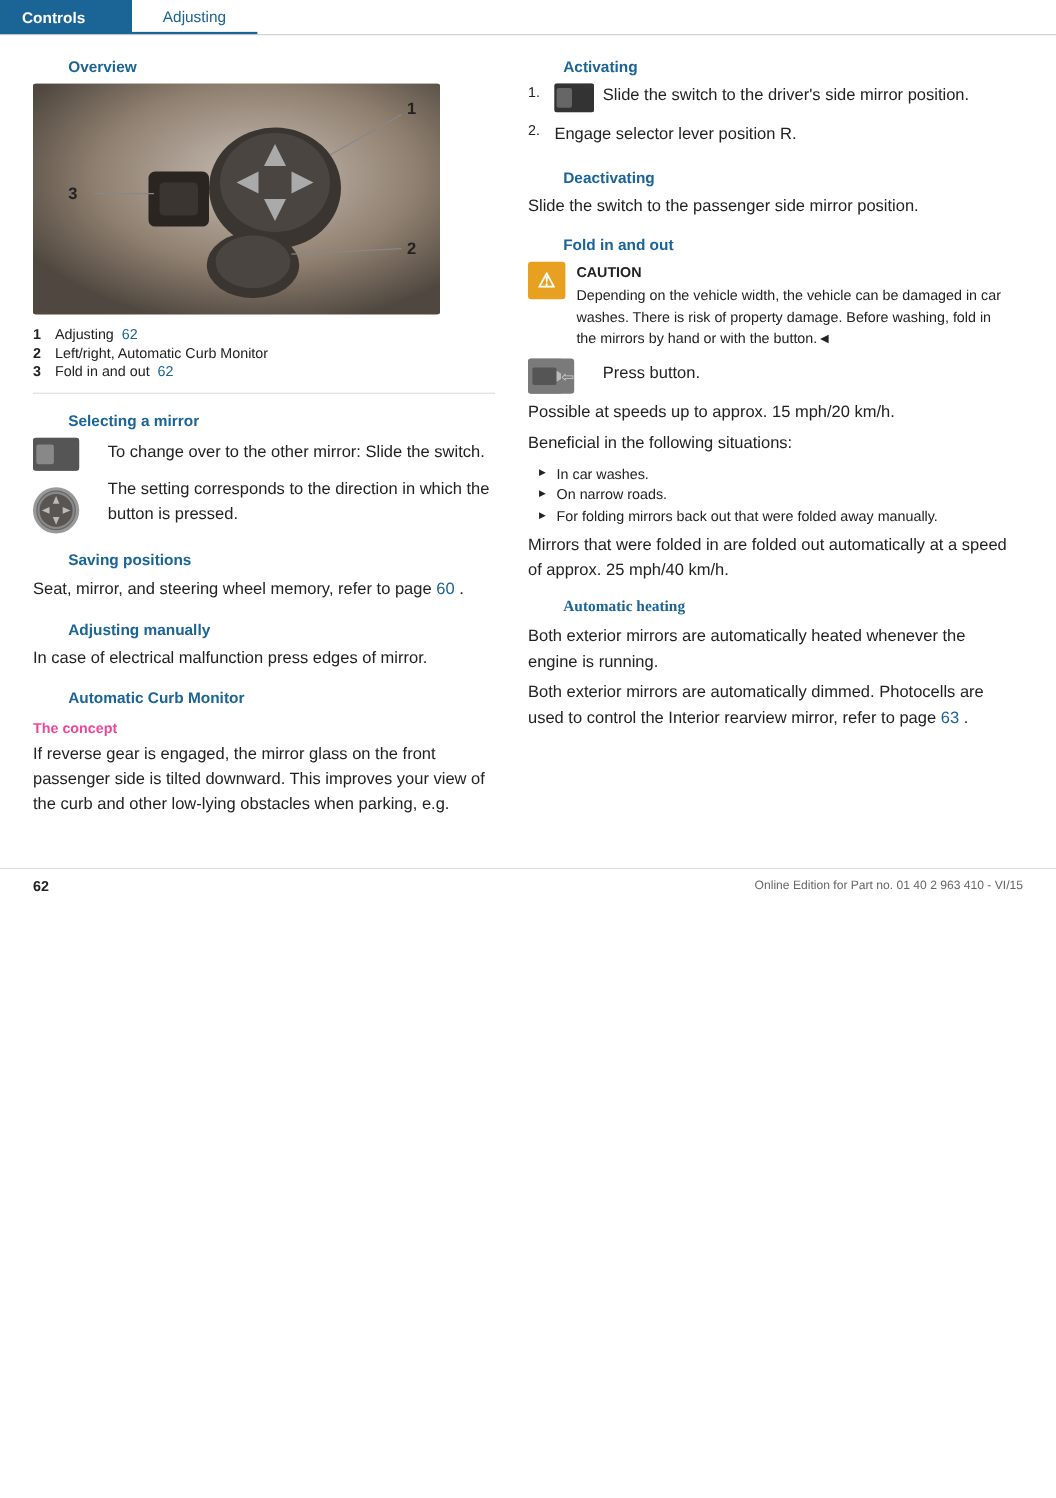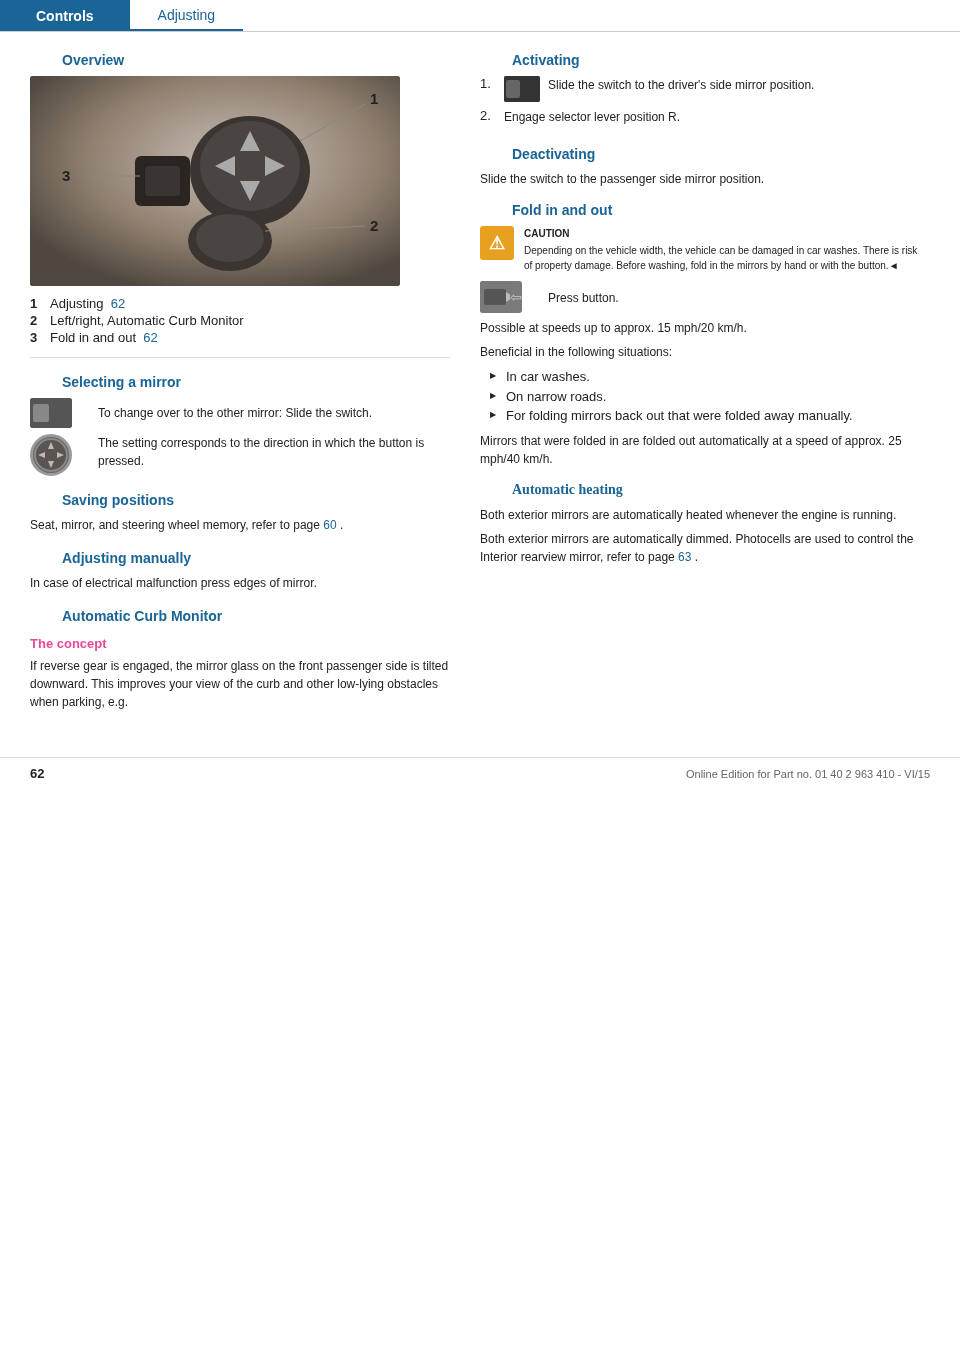--- a/index.html
+++ b/index.html
@@ -15,21 +15,21 @@
     
     .header {
       display: flex;
       height: 32px;
       background: #fff;
       border-bottom: 1px solid #ccc;
     }
     .header-controls {
       background: #1a6496;
       color: #fff;
-      padding: 0 36px;
+      padding: 0 20px;
       display: flex;
       align-items: center;
       font-size: 14px;
       font-weight: bold;
       min-width: 120px;
     }
     .header-adjusting {
       background: #fff;
       color: #1a6496;
       padding: 0 28px;
@@ -137,21 +137,21 @@
       border-radius: 50%;
       flex-shrink: 0;
       display: flex;
       align-items: center;
       justify-content: center;
       border: 3px solid #999;
     }
 
     
     .body-text {
-      font-size: 12px;
+      font-size: 15px;
       line-height: 1.5;
       margin-bottom: 6px;
     }
 
     
     .caution-box {
       display: flex;
       align-items: flex-start;
       gap: 10px;
       margin-bottom: 8px;
@@ -164,21 +164,21 @@
       border-radius: 3px;
       flex-shrink: 0;
       display: flex;
       align-items: center;
       justify-content: center;
       font-weight: bold;
       font-size: 18px;
       color: #fff;
     }
     .caution-text {
-      font-size: 10px;
+      font-size: 13px;
       line-height: 1.5;
     }
     .caution-heading {
       font-weight: bold;
       margin-bottom: 2px;
     }
 
     
     .press-btn-icon {
       width: 42px;

